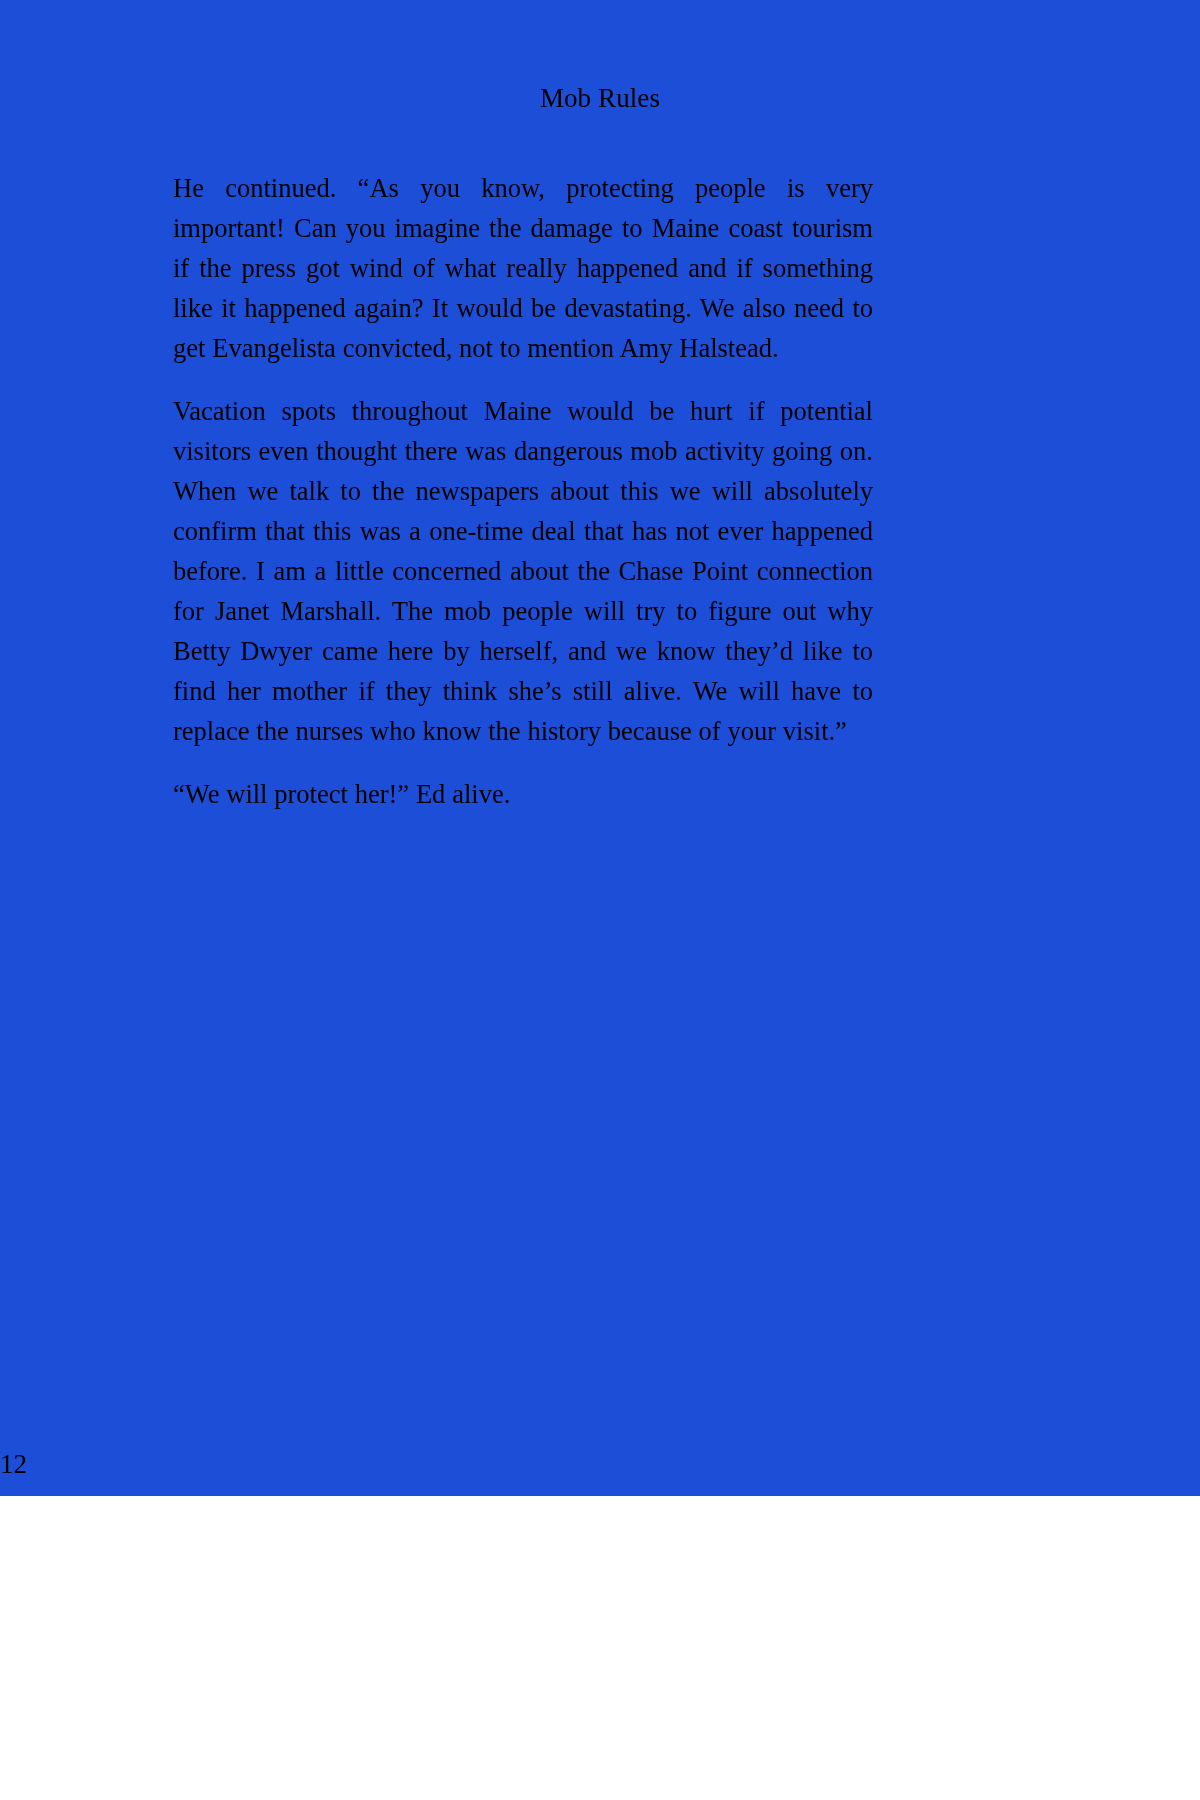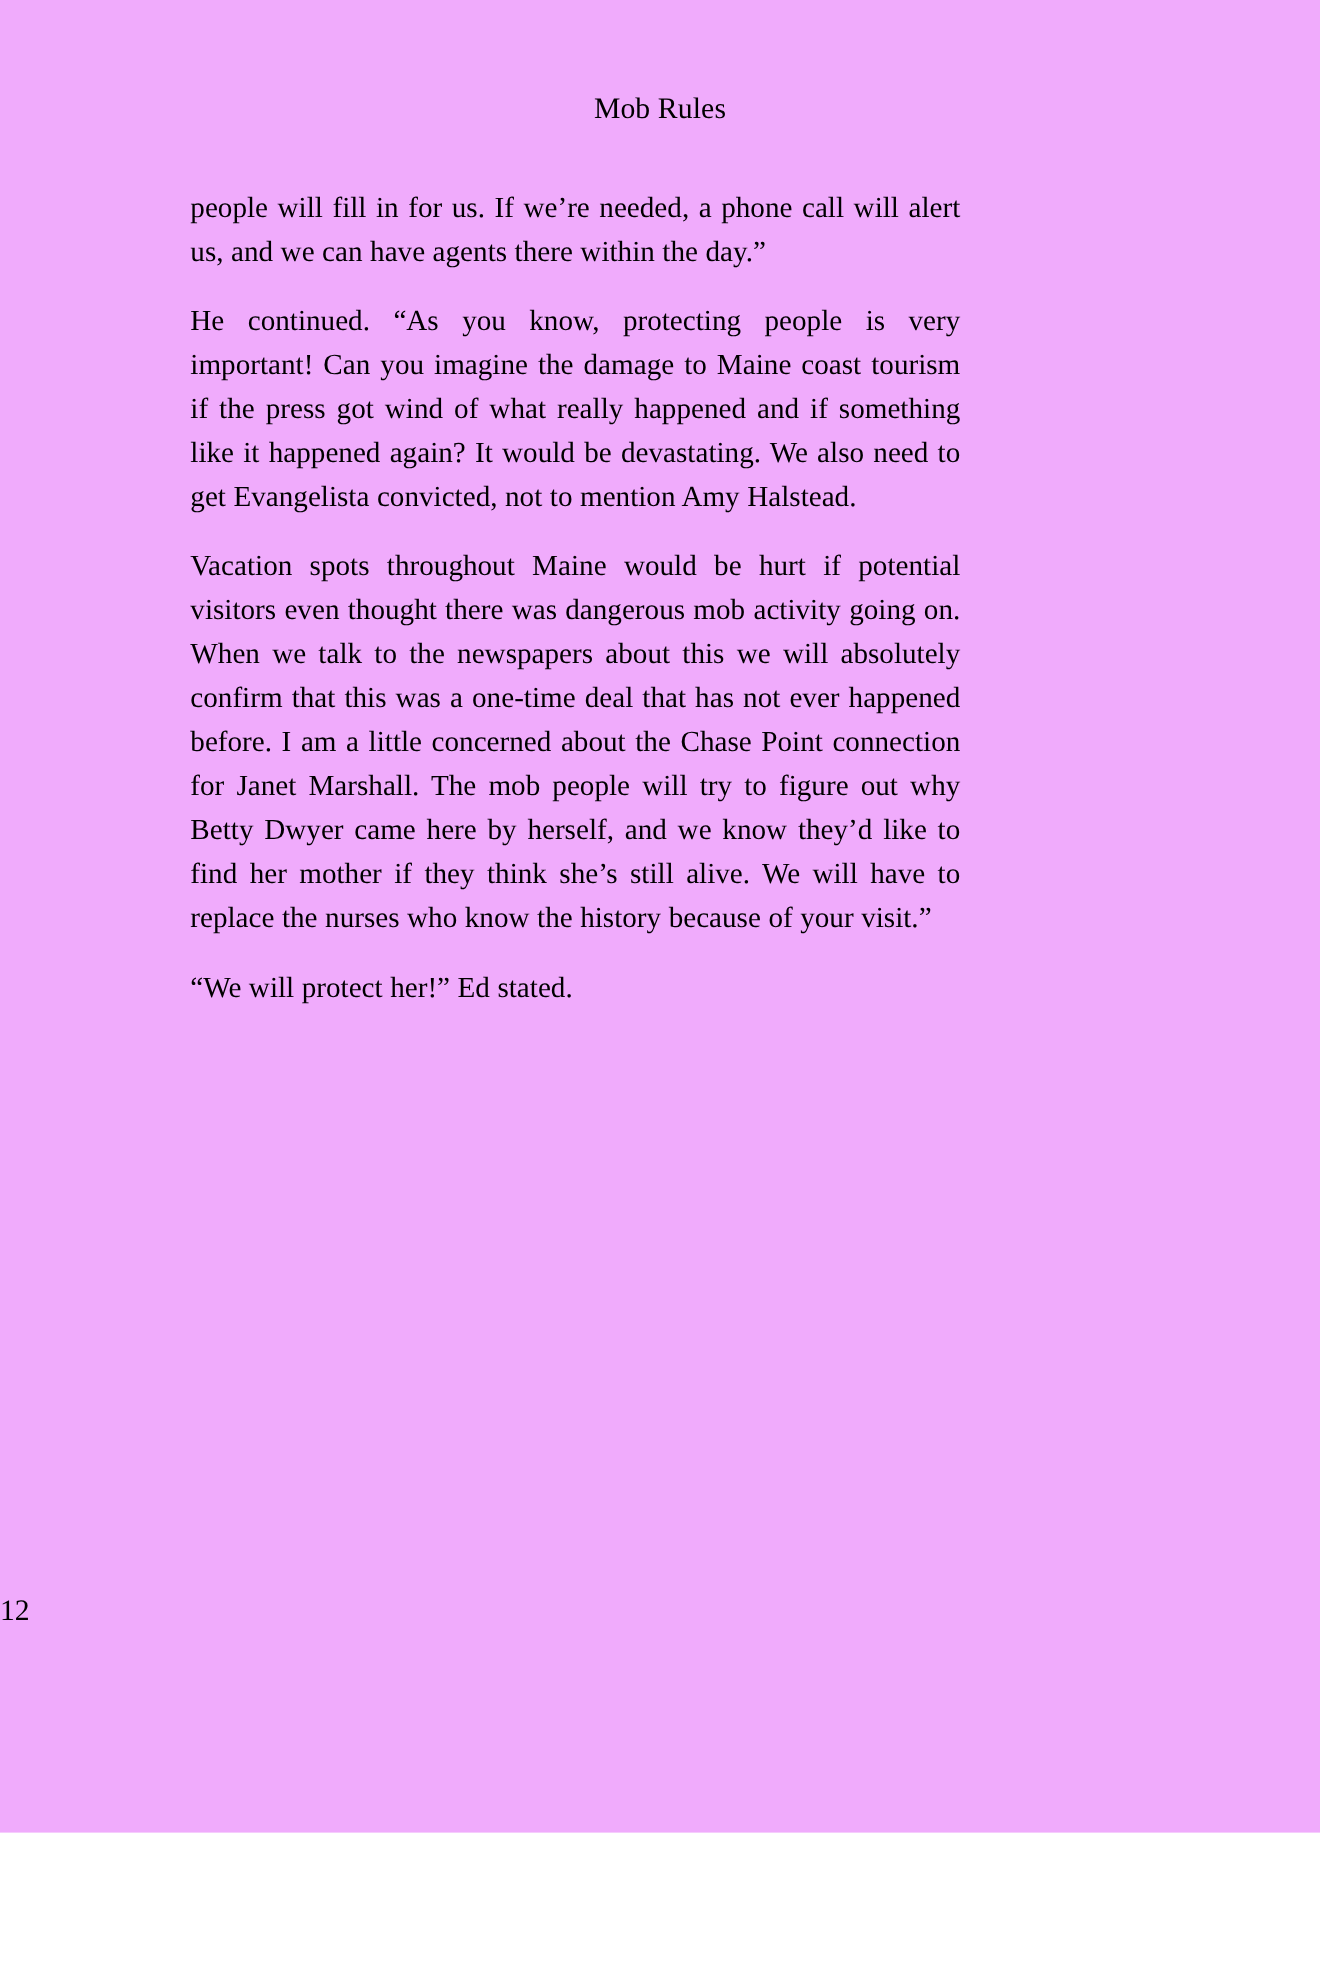--- a/index.html
+++ b/index.html
@@ -13,22 +13,22 @@
     background: #ffffff;
     font-family: "Liberation Serif", "DejaVu Serif", serif;
     color: #000000;
     -webkit-font-smoothing: antialiased;
   }
 
   .page {
     position: relative;
     box-sizing: border-box;
     width: 1200px;
-    height: 1666px;
-    background: #f0abfc;
+    height: 1496px;
+    background: #1d4ed8;
     overflow: hidden;
   }
 
   
   .running-head {
     position: absolute;
     top: 82px;
     left: 0;
     width: 1200px;
     text-align: center;
@@ -77,25 +77,24 @@
 </style>
 </head>
 <body>
 
 <div class="page">
 
   <div class="running-head">Mob Rules</div>
 
   <div class="text-column">
 
-    <p class="para">people will fill in for us. If we’re needed, a phone call will alert us, and we can have agents there within the day.”</p>
 
     <p class="para">He continued. “As you know, protecting people is very important! Can you imagine the damage to Maine coast tourism if the press got wind of what really happened and if something like it happened again? It would be devastating. We also need to get Evangelista convicted, not to mention Amy Halstead.</p>
 
     <p class="para">Vacation spots throughout Maine would be hurt if potential visitors even thought there was dangerous mob activity going on. When we talk to the newspapers about this we will absolutely confirm that this was a one-time deal that has not ever happened before. I am a little concerned about the Chase Point connection for Janet Marshall. The mob people will try to figure out why Betty Dwyer came here by herself, and we know they’d like to find her mother if they think she’s still alive. We will have to replace the nurses who know the history because of your visit.”</p>
 
-    <p class="para">“We will protect her!” Ed stated.</p>
+    <p class="para">“We will protect her!” Ed alive.</p>
 
   </div>
 
   <div class="folio">12</div>
 
 </div>
 
 </body></html>

